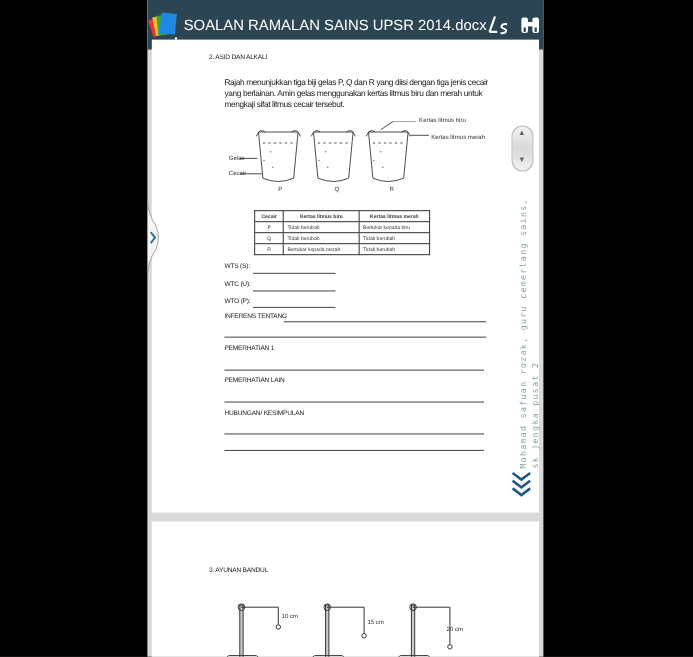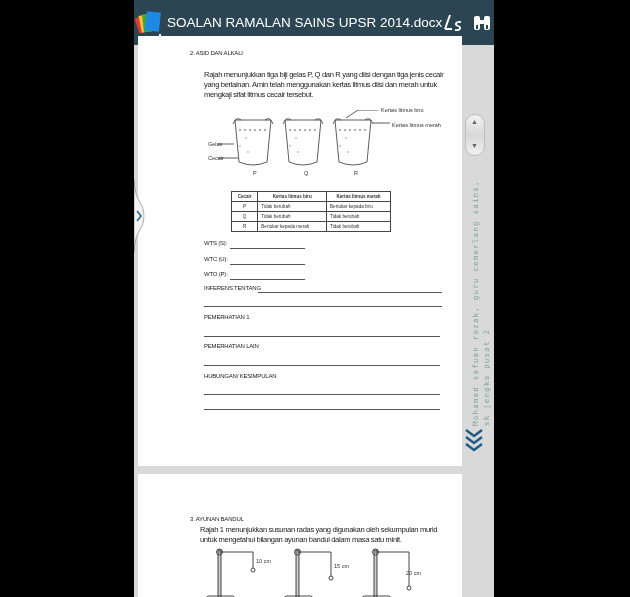--- a/index.html
+++ b/index.html
@@ -2,21 +2,21 @@
 <html><head>
 <meta charset="utf-8">
 <style>
   * { box-sizing: border-box; margin: 0; padding: 0; }
   html, body { width: 630px; height: 597px; background: #000; overflow: hidden; font-family: "Liberation Sans", sans-serif; }
   .screen { position: absolute; left: 134px; top: 0; width: 360px; height: 597px; background: #d9d9d9; overflow: hidden; }
   .topbar { position: absolute; left: 0; top: 0; width: 360px; height: 45px; background: #2c4552; display: flex; align-items: center; }
   .app-logo { width: 30px; height: 30px; margin-left: 0px; position: relative; }
   .title { color: #fff; font-size: 13.5px; margin-left: 3px; white-space: nowrap; flex: 1; }
   .tb-icon { width: 28px; height: 28px; margin-right: 8px; display: flex; align-items: center; justify-content: center; }
-  .page { position: absolute; background: #fff; left: 4px; width: 324px; }
+  .page { position: absolute; background: #fff; left: 4px; width: 352px; }
   .page1 { top: 36px; height: 430px; }
   .page2 { top: 474px; height: 130px; }
   .doc-text { position: absolute; font-family: "Liberation Sans", sans-serif; color: #222; }
   .h { font-size: 6px; letter-spacing: -0.2px; }
   .p { font-size: 7.6px; line-height: 10.4px; letter-spacing: -0.35px; }
   .lbl { font-size: 5.5px; color: #333; }
   .line { position: absolute; border-bottom: 0.8px solid #555; height: 0; }
   table.tb { position: absolute; border-collapse: collapse; font-size: 4.6px; color: #333; }
   table.tb td, table.tb th { border: 0.6px solid #444; padding: 1px 3px; height: 10px; }
   table.tb th { font-weight: bold; text-align: center; }
@@ -55,21 +55,21 @@
           <rect x="4" y="11" width="2" height="4" fill="#2c4552"></rect>
           <rect x="14" y="11" width="2" height="4" fill="#2c4552"></rect>
         </svg>
     </div>
 
   </div>
 
   <div class="page page1">
     <div class="doc-text h" style="left:52px; top:14px;">2.   ASID DAN ALKALI</div>
     <div class="doc-text p" style="left:66px; top:34px;">Rajah menunjukkan tiga biji gelas P, Q dan R yang diisi dengan tiga jenis cecair</div>
-    <div class="doc-text p" style="left:66px; top:44px;">yang berlainan. Amin telah menggunakan kertas litmus diisi dan merah untuk</div>
+    <div class="doc-text p" style="left:66px; top:44px;">yang berlainan. Amin gelas menggunakan kertas litmus biru dan merah untuk</div>
     <div class="doc-text p" style="left:66px; top:54px;">mengkaji sifat litmus cecair tersebut.</div>
 
     <svg style="position:absolute; left:80px; top:74px;" width="200" height="70" viewBox="0 0 200 70">
       <g fill="none" stroke="#333" stroke-width="0.8">
         <g transform="translate(15,0)">
           <path d="M2 10 L6 52 Q20 58 34 52 L38 10 Z"></path>
             <path d="M6 20 L34 20" stroke-dasharray="2 3"></path>
           <path d="M0 14 Q3 6 8 10 M32 10 Q37 6 40 14"></path>
         </g>
         <g transform="translate(65,0)">
@@ -149,22 +149,20 @@
     <div class="doc-text h" style="left:66px; top:307px;">PEMERHATIAN LAIN</div>
     <div class="line" style="left:66px; top:329px; width:236px;"></div>
 
     <div class="doc-text h" style="left:66px; top:337px;">HUBUNGAN/ KESIMPULAN</div>
     <div class="line" style="left:66px; top:358px; width:236px;"></div>
     <div class="line" style="left:66px; top:373px; width:236px;"></div>
   </div>
 
   <div class="page page2">
     <div class="doc-text h" style="left:52px; top:42px;">3.   AYUNAN BANDUL</div>
-    <div class="doc-text p" style="left:62px; top:51px;">Rajah 1 menunjukkan susunan radas yang digunakan oleh sekumpulan murid</div>
-    <div class="doc-text p" style="left:62px; top:61px;">untuk mengetahui bilangan ayunan bandul dalam masa satu minit.</div>
     <svg style="position:absolute; left:60px; top:72px;" width="240" height="60" viewBox="0 0 240 60">
       <g stroke="#333" stroke-width="0.9" fill="none">
         <g transform="translate(0,0)">
             <rect x="20" y="4" width="3" height="56" fill="#ccc"></rect>
             <circle cx="21.5" cy="6" r="3"></circle>
             <path d="M21 6 L55 6"></path>
             <path d="M55 6 L55 22"></path>
             <circle cx="55" cy="24" r="2"></circle>
             <path d="M0 58 L10 50 L35 50 L45 58"></path>
           </g>

